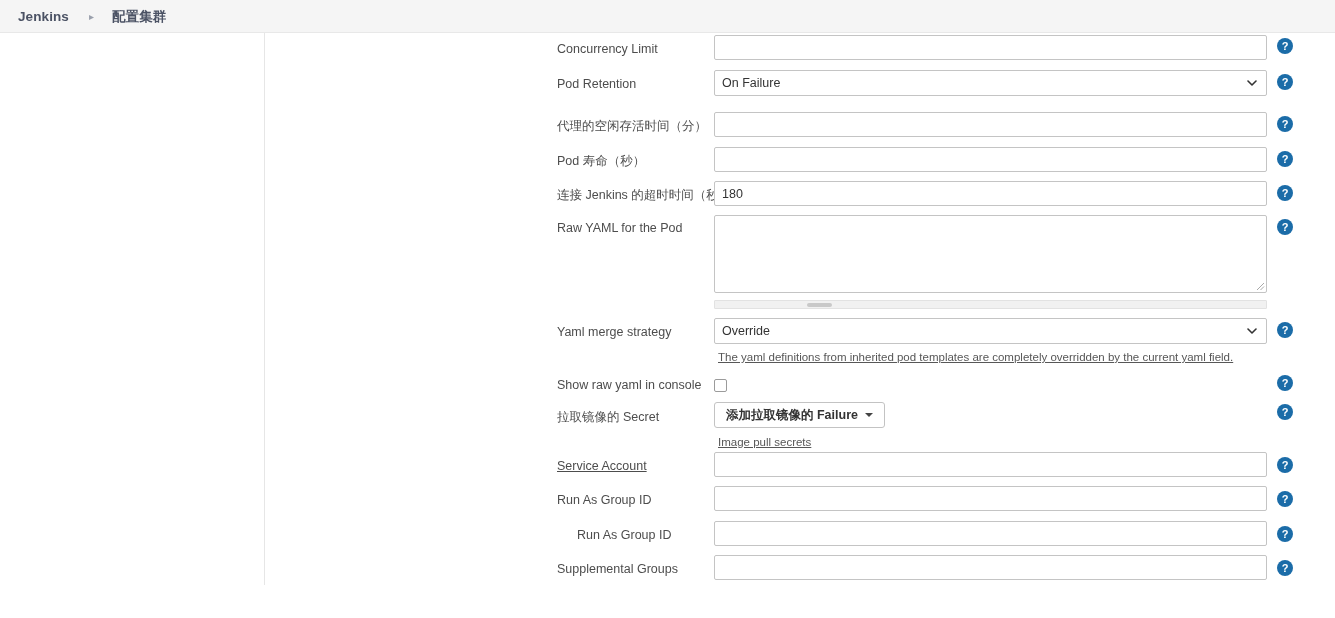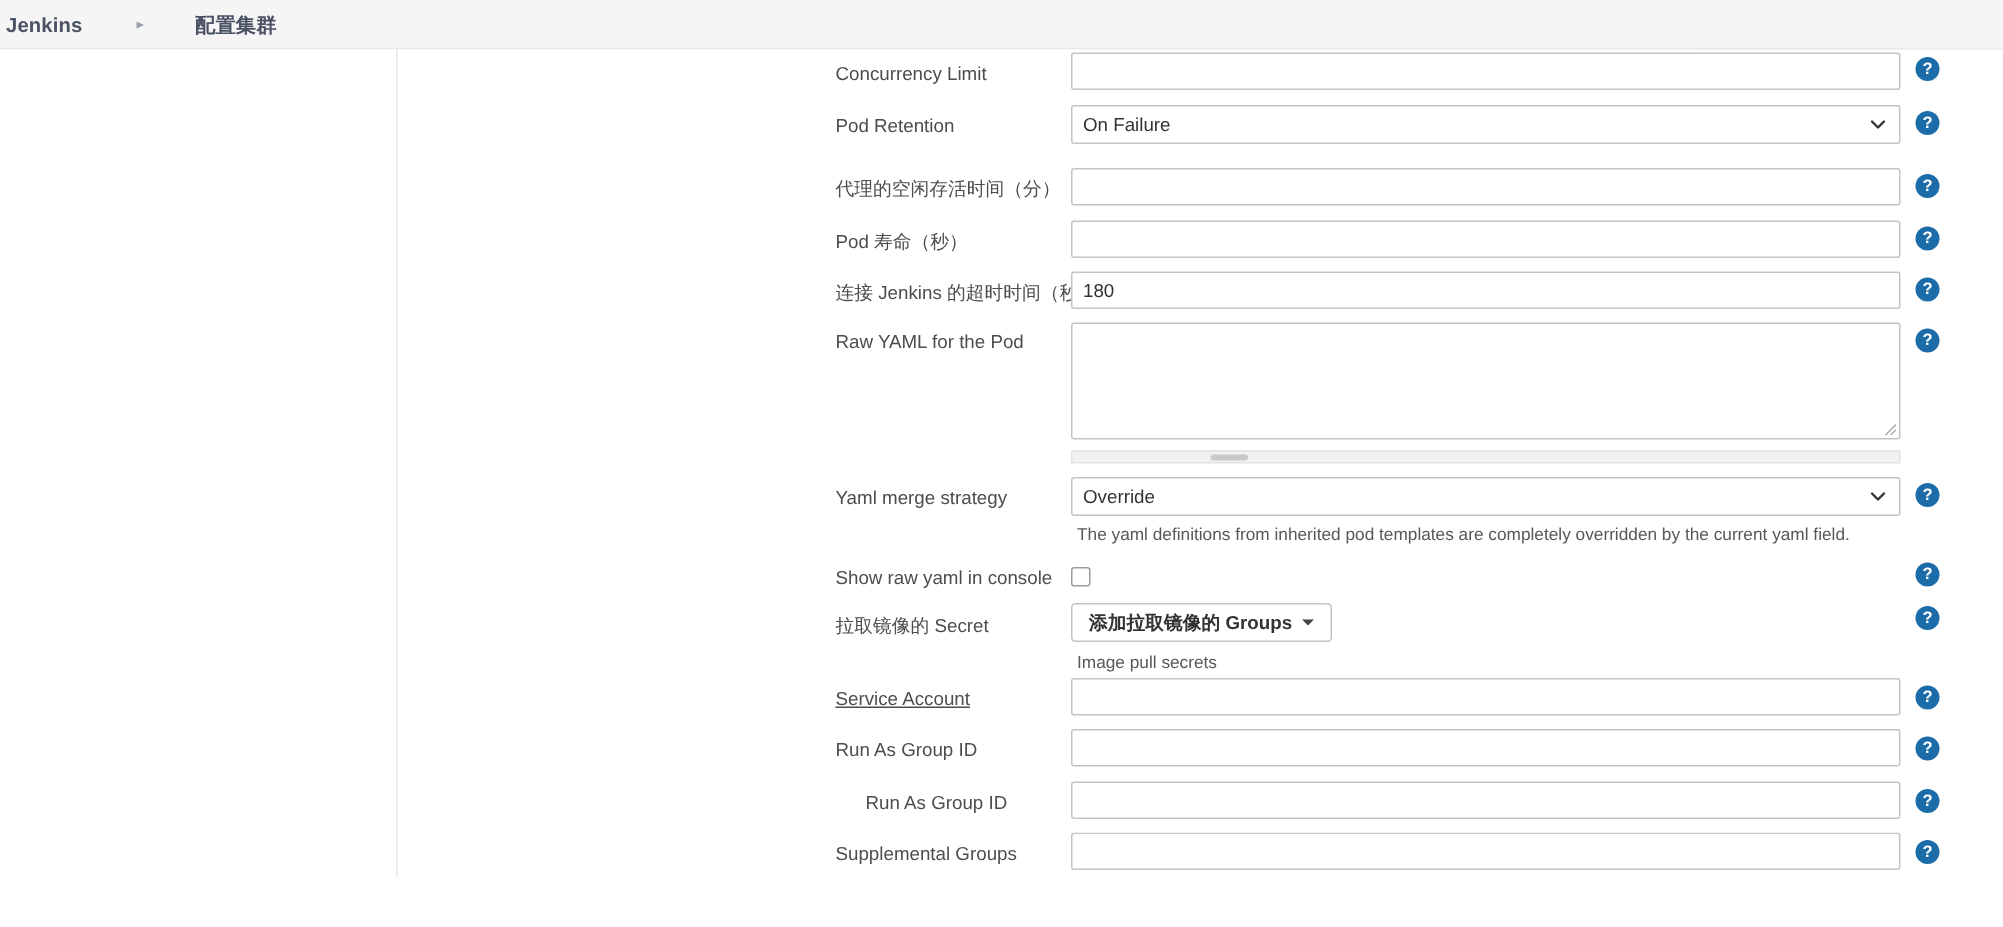--- a/index.html
+++ b/index.html
@@ -13,22 +13,22 @@
 
   
   #header {
     position: absolute; top: 0; left: 0;
     width: 1335px; height: 33px;
     background: #f5f5f5;
     border-bottom: 1px solid #e8e8e8;
   }
   #breadcrumb {
     display: flex; align-items: center;
-    height: 33px; 
-    gap: 16px;
+    height: 33px; padding-left: 14px;
+    gap: 0px;
   }
   .crumb {
     font-size: 13.5px;
     font-weight: bold;
     color: #4b5264;
     letter-spacing: .1px;
     padding: 2px 4px;
     white-space: nowrap;
   }
   .crumb-sep {
@@ -116,20 +116,21 @@
     width: 25px; height: 4px;
     background: #c9c9c9;
     border-radius: 2px;
   }
 
   .desc {
     position: absolute; left: 706px;
     font-size: 11.5px;
     color: #575757;
     white-space: nowrap;
+    text-decoration: underline;
   }
 
   .checkbox {
     width: 13px; height: 13px;
     border: 1px solid #9b9b9b;
     border-radius: 2px;
     background: #fff;
     display: inline-block;
   }
 
@@ -273,21 +274,21 @@
       <div class="ctrl" style="top:3px;">
         <span class="checkbox"></span>
       </div>
       <div class="help-icon" style="top:0px;">?</div>
     </div>
 
     <div class="row" style="top:369px;">
       <div class="label" style="top:7px;">拉取镜像的 Secret</div>
       <div class="ctrl" style="top:0px;">
         <div class="dd-button">
-          <span>添加拉取镜像的 Groups</span>
+          <span>添加拉取镜像的 Failure</span>
           <span class="dd-caret"></span>
         </div>
       </div>
       <div class="desc" style="top:34px;">Image pull secrets</div>
       <div class="help-icon" style="top:2px;">?</div>
     </div>
 
     <div class="row" style="top:419px;">
       <div class="label" style="top:6px;text-decoration:underline;">Service Account</div>
       <div class="ctrl" style="top:0px;">

